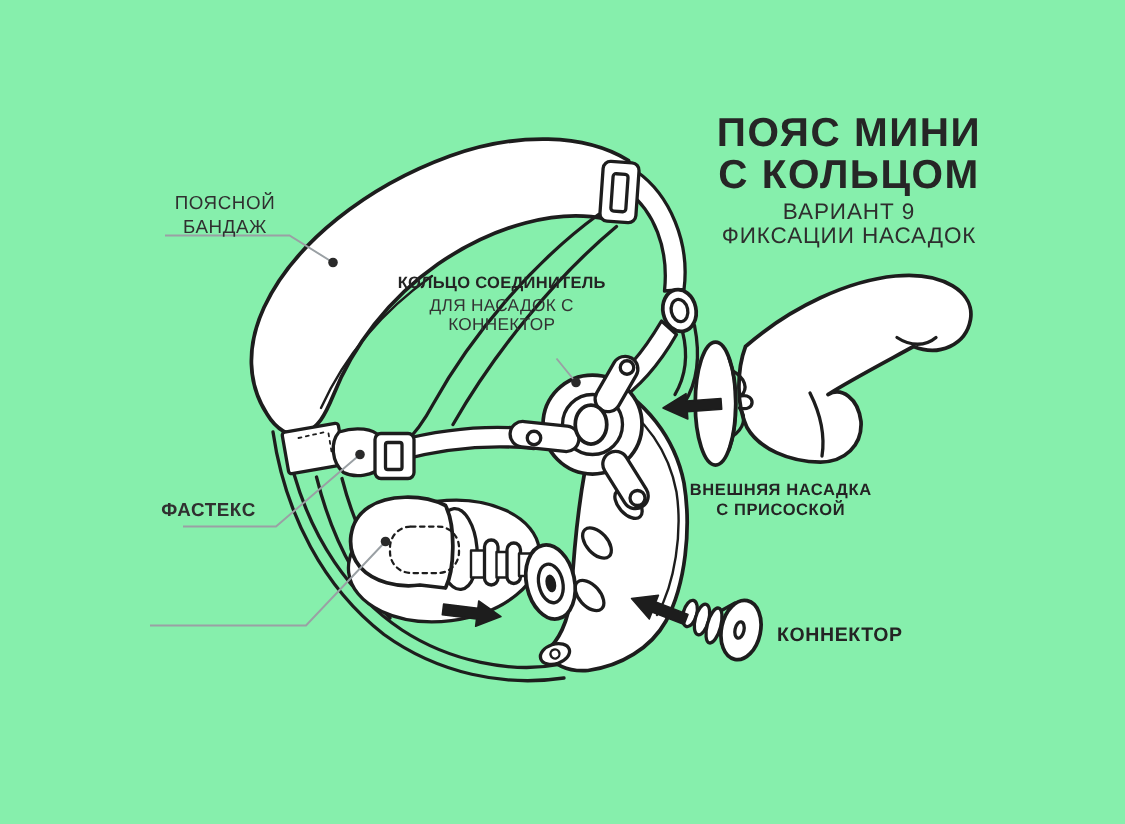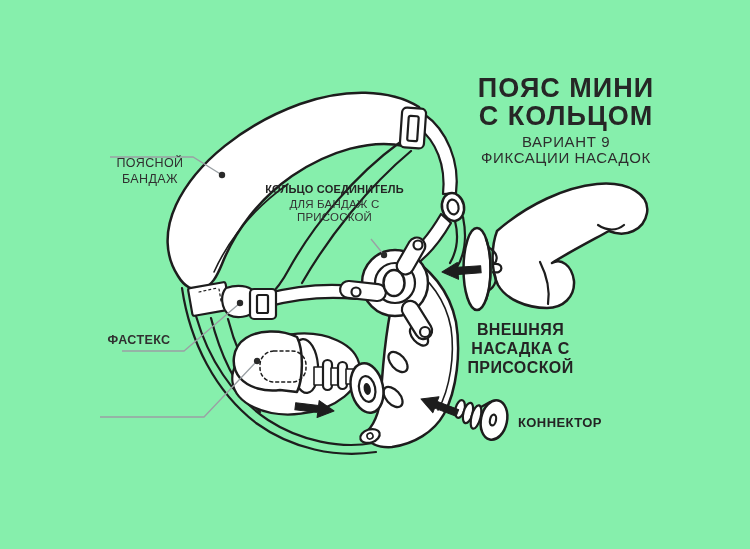--- a/index.html
+++ b/index.html
@@ -163,27 +163,27 @@
     <div class="title-main">
       <div>ПОЯС МИНИ</div>
       <div>С КОЛЬЦОМ</div>
     </div>
     <div class="title-sub">
       <div>ВАРИАНТ 9</div>
       <div>ФИКСАЦИИ НАСАДОК</div>
     </div>
   </div>
 
-  <div class="lbl small" style="left:105px;top:128px;width:90px;margin-top:28px;">ПОЯСНОЙ БАНДАЖ</div>
+  <div class="lbl small" style="left:105px;top:128px;width:90px;">ПОЯСНОЙ БАНДАЖ</div>
 
   <div class="lbl" style="left:262px;top:184px;width:145px;">
     <div class="ring-title">КОЛЬЦО СОЕДИНИТЕЛЬ</div>
-    <div class="ring-sub">ДЛЯ БАНДАЖ С ПРИСОСКОЙ</div>
+    <div class="ring-sub">ДЛЯ НАСАДОК С КОННЕКТОР</div>
   </div>
 
   <div class="lbl small" style="left:106px;top:333px;width:66px;font-weight:bold;">ФАСТЕКС</div>
 
 
-  <div class="lbl small boldlbl" style="left:458px;top:321px;width:125px;font-size:16px;line-height:1.18;">ВНЕШНЯЯ НАСАДКА С ПРИСОСКОЙ</div>
+  <div class="lbl small boldlbl" style="left:458px;top:321px;width:125px;font-size:11px;line-height:1.18;">ВНЕШНЯЯ НАСАДКА С ПРИСОСКОЙ</div>
 
   <div class="lbl small boldlbl" style="left:518px;top:415px;width:110px;text-align:left;font-size:13px;">КОННЕКТОР</div>
 
 </div>
 
 </body></html>

